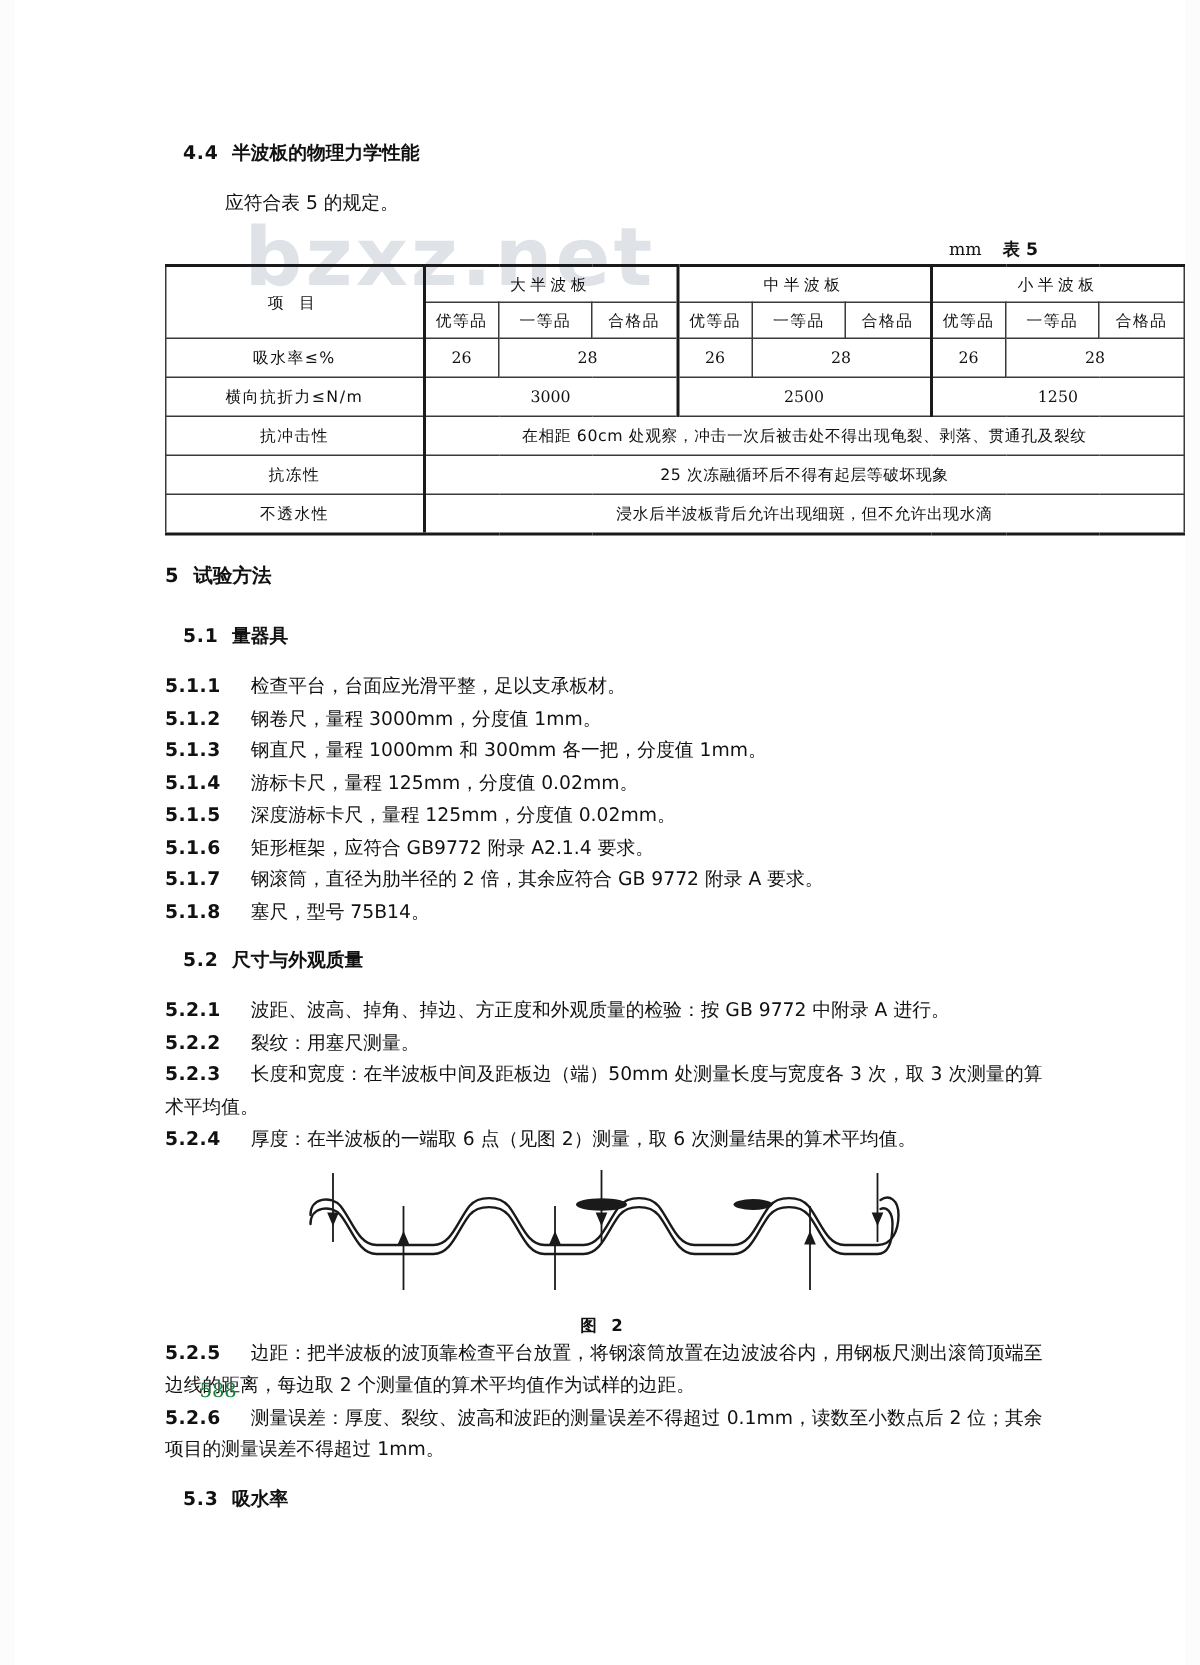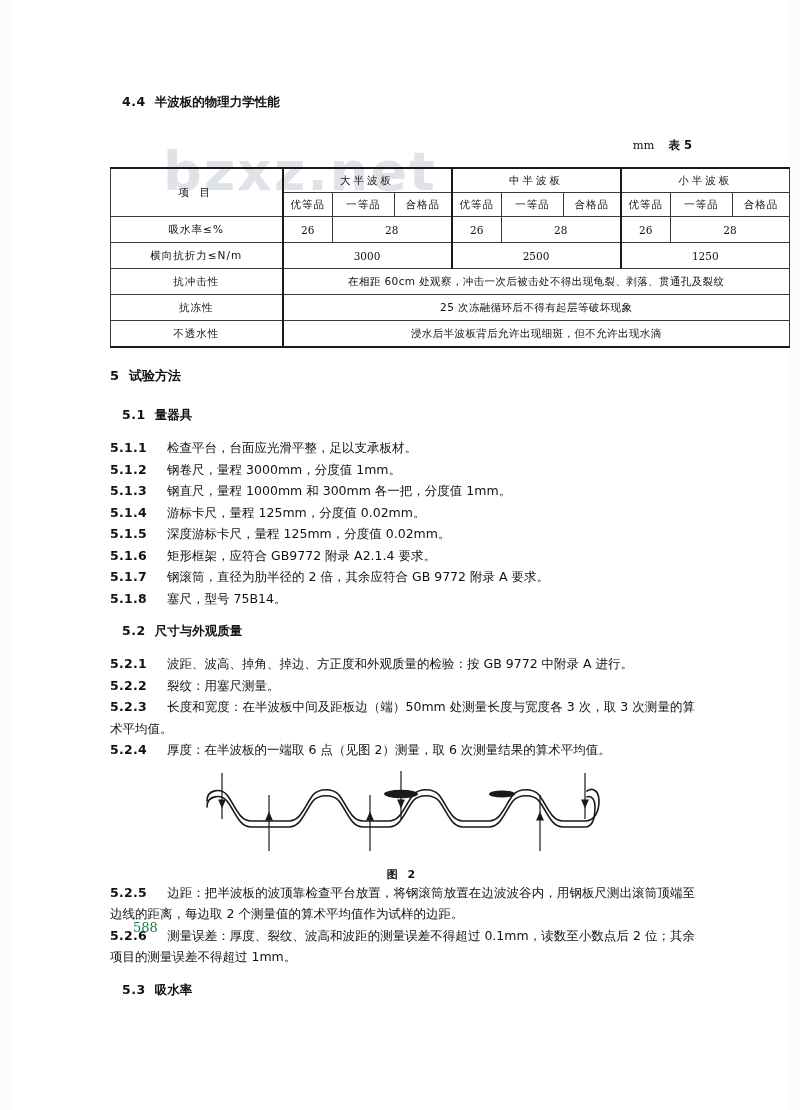--- a/index.html
+++ b/index.html
@@ -95,21 +95,21 @@
     margin: 0;
     padding-left: 40px;
     white-space: nowrap;
   }
 
   
   .table-caption {
     text-align: right;
     font-size: 11.5px;
     line-height: 16px;
-    margin: 0 0 14px 0;
+    margin: 0 0 2px 0;
     padding-right: 3px;
   }
   .table-caption .unit { margin-right: 14px; font-family: "DejaVu Serif", serif; }
   .table-caption .tno { font-weight: bold; }
 
   table.spec {
     border-collapse: collapse;
     width: 585px;
     table-layout: fixed;
     font-size: 10.5px;
@@ -179,20 +179,21 @@
   <div class="scan-edge-right"></div>
 
   <div class="watermark">bzxz.net</div>
 
   <div class="content">
 
     <div>
       <p class="clause-head">
         <span class="num">4.4</span><span>半波板的物理力学性能</span>
       </p>
+      <p class="sub-line">应符合表 5 的规定。</p>
     </div>
 
     <span class="sp-m"></span>
 
     <p class="table-caption">
       <span class="unit">mm</span><span class="tno">表 5</span>
     </p>
 
     <table class="spec">
       <colgroup>

